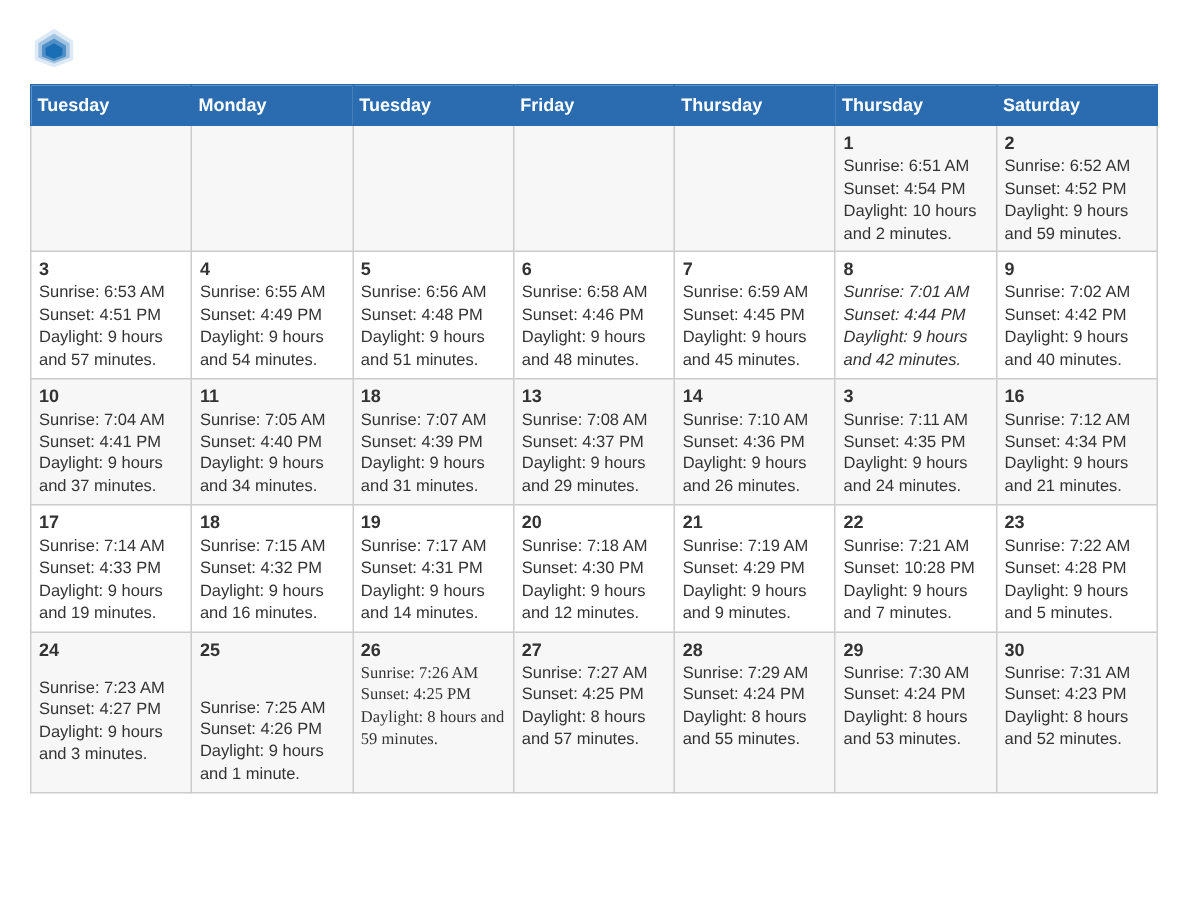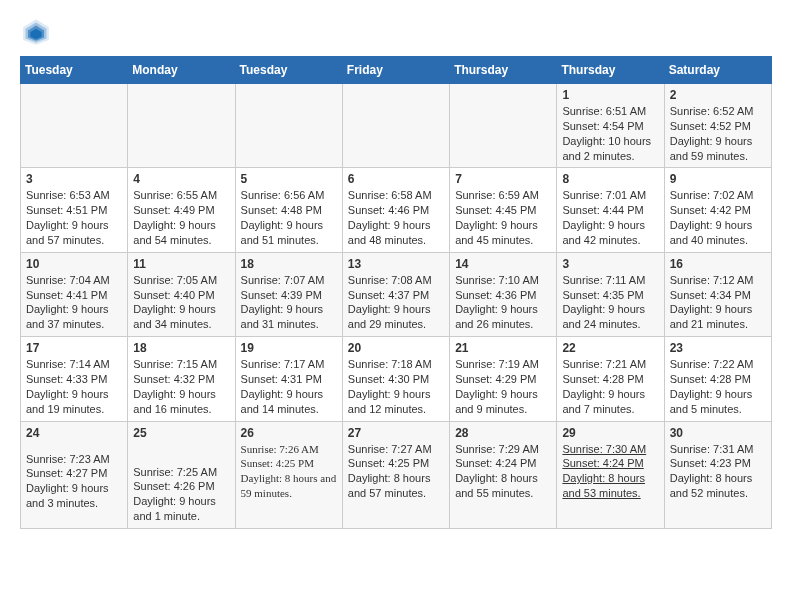--- a/index.html
+++ b/index.html
@@ -137,21 +137,21 @@
 Daylight: 9 hours and 48 minutes.</div>
           </td>
           <td>
             <span class="day-num">7</span>
             <div class="day-info" style="white-space: pre-line;">Sunrise: 6:59 AM
 Sunset: 4:45 PM
 Daylight: 9 hours and 45 minutes.</div>
           </td>
           <td>
             <span class="day-num">8</span>
-            <div class="day-info" style="white-space: pre-line;">Sunrise: 7:01 AM
+            <div class="day-info" style="white-space: pre-line; font-style: italic;">Sunrise: 7:01 AM
 Sunset: 4:44 PM
 Daylight: 9 hours and 42 minutes.</div>
           </td>
           <td>
             <span class="day-num">9</span>
             <div class="day-info" style="white-space: pre-line;">Sunrise: 7:02 AM
 Sunset: 4:42 PM
 Daylight: 9 hours and 40 minutes.</div>
           </td>
         </tr>
@@ -226,21 +226,21 @@
           </td>
           <td>
             <span class="day-num">21</span>
             <div class="day-info" style="white-space: pre-line;">Sunrise: 7:19 AM
 Sunset: 4:29 PM
 Daylight: 9 hours and 9 minutes.</div>
           </td>
           <td>
             <span class="day-num">22</span>
             <div class="day-info" style="white-space: pre-line;">Sunrise: 7:21 AM
-Sunset: 4:28 PM
+Sunset: 10:28 PM
 Daylight: 9 hours and 7 minutes.</div>
           </td>
           <td>
             <span class="day-num">23</span>
             <div class="day-info" style="white-space: pre-line;">Sunrise: 7:22 AM
 Sunset: 4:28 PM
 Daylight: 9 hours and 5 minutes.</div>
           </td>
         </tr>
         <tr>
@@ -269,21 +269,21 @@
 Daylight: 8 hours and 57 minutes.</div>
           </td>
           <td>
             <span class="day-num">28</span>
             <div class="day-info" style="white-space: pre-line;">Sunrise: 7:29 AM
 Sunset: 4:24 PM
 Daylight: 8 hours and 55 minutes.</div>
           </td>
           <td>
             <span class="day-num">29</span>
-            <div class="day-info" style="white-space: pre-line; text-decoration: underline;">Sunrise: 7:30 AM
+            <div class="day-info" style="white-space: pre-line;">Sunrise: 7:30 AM
 Sunset: 4:24 PM
 Daylight: 8 hours and 53 minutes.</div>
           </td>
           <td>
             <span class="day-num">30</span>
             <div class="day-info" style="white-space: pre-line;">Sunrise: 7:31 AM
 Sunset: 4:23 PM
 Daylight: 8 hours and 52 minutes.</div>
           </td>
         </tr>

